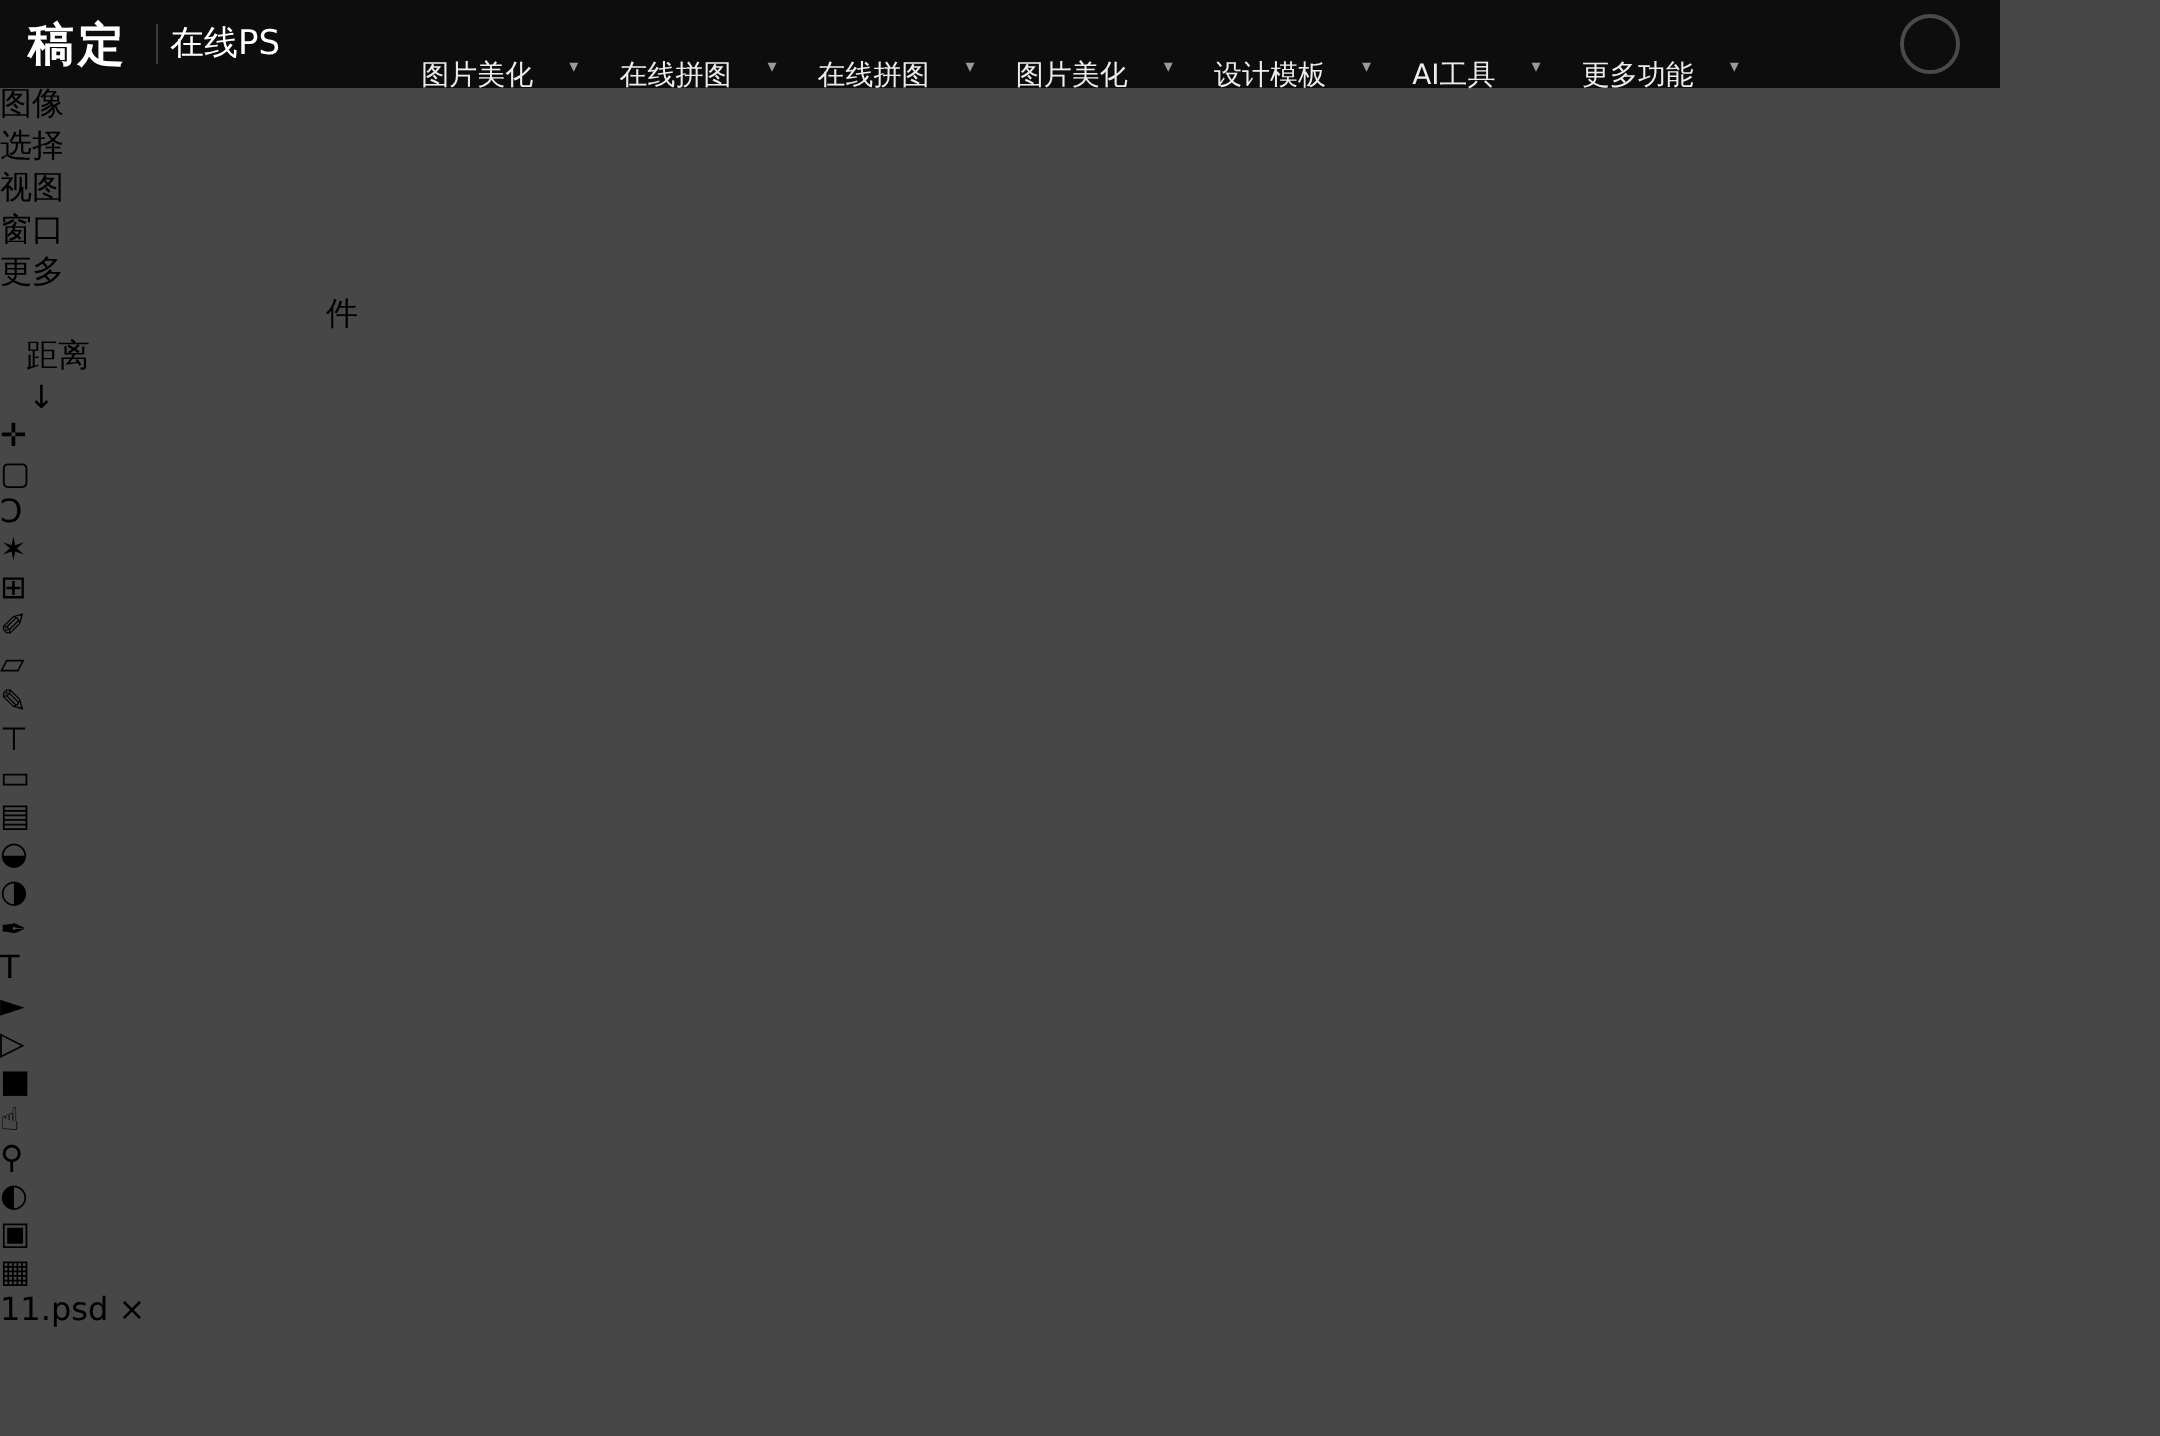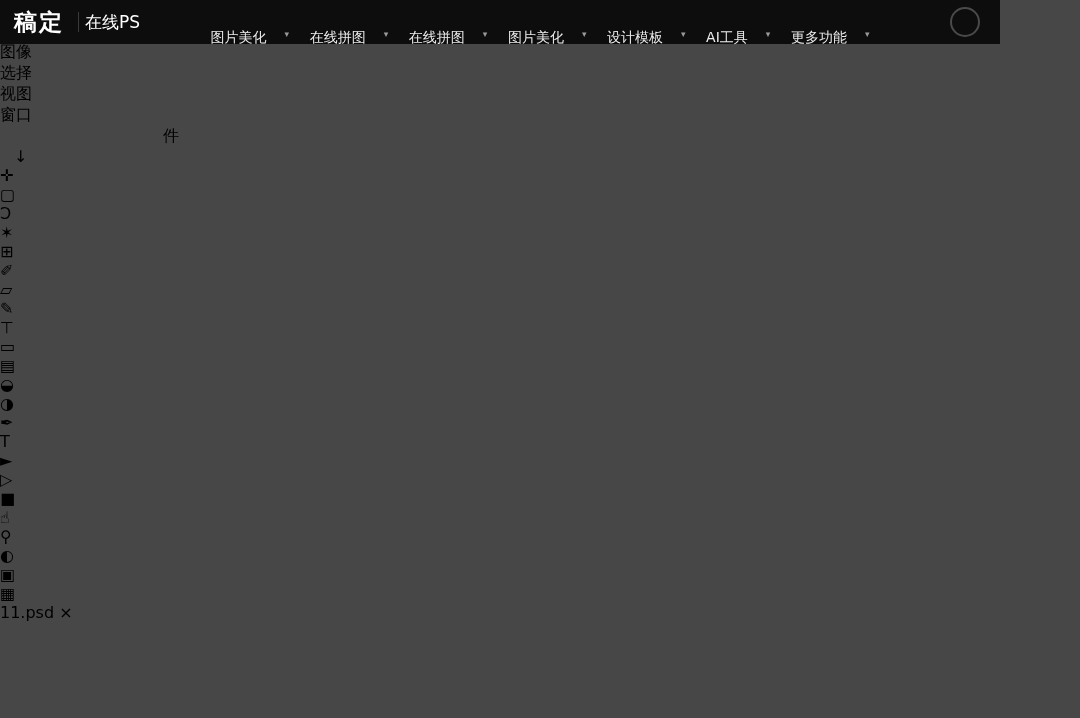--- a/index.html
+++ b/index.html
@@ -108,29 +108,34 @@
 </div>
 
 <div class="menubar">
   <div class="mb-items" id="mb-items">
       <div class="mb-item">文件</div>
       <div class="mb-item">编辑</div>
       <div class="mb-item hl">图像</div>
       <div class="mb-item">选择</div>
       <div class="mb-item">视图</div>
       <div class="mb-item">窗口</div>
+      <div class="mb-item">更多</div>
     </div>
   <div class="mb-tools">
     <span class="icon-mag"></span>
     <span class="icon-fullscreen"></span>
   </div>
 </div>
 
 <div class="optionsbar">
   <span style="margin-left:163px;">件</span>
+  <div class="opt-group" style="margin-left:13px;">
+    <span class="chk off"></span>
+    <span>距离</span>
+  </div>
   <div class="export-btn" style="margin-left:14px;">↓</div>
   <div class="opt-group" style="margin-left:18px; gap:10px;">
     <span class="align-ic"></span>
     <span class="align-ic mid"></span>
     <span class="align-ic right"></span>
     <span class="align-ic top"></span>
   </div>
   <div class="opt-group" style="margin-left:20px; gap:10px;">
     <span class="align-ic mid"></span>
     <span class="align-ic top"></span>

